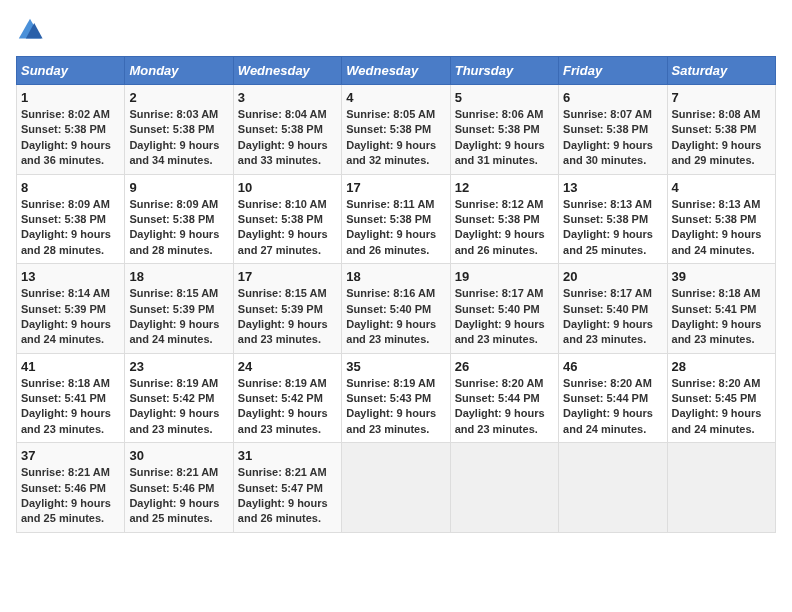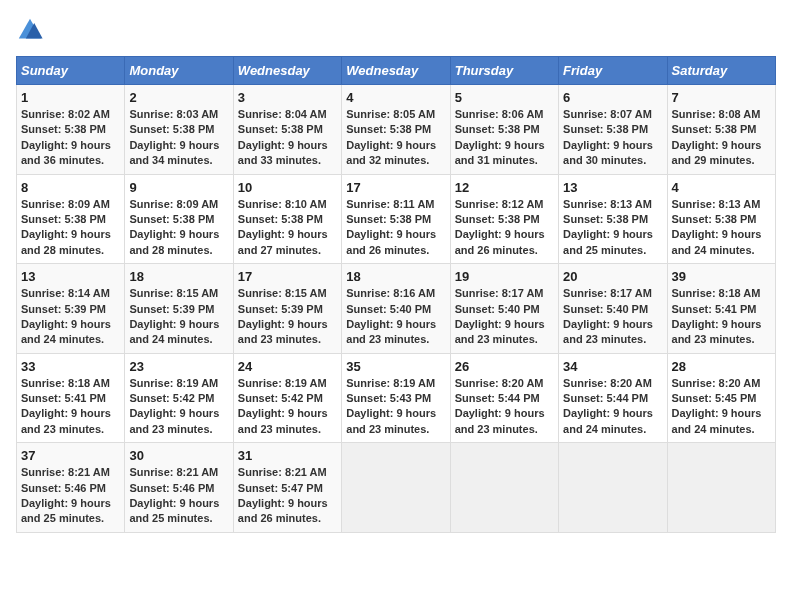--- a/index.html
+++ b/index.html
@@ -173,31 +173,31 @@
         <td><span class="day-number">18</span>
 <span class="day-info">Sunrise: 8:16 AM<br>Sunset: 5:40 PM<br>Daylight: 9 hours and 23 minutes.</span></td>
         <td><span class="day-number">19</span>
 <span class="day-info">Sunrise: 8:17 AM<br>Sunset: 5:40 PM<br>Daylight: 9 hours and 23 minutes.</span></td>
         <td><span class="day-number">20</span>
 <span class="day-info">Sunrise: 8:17 AM<br>Sunset: 5:40 PM<br>Daylight: 9 hours and 23 minutes.</span></td>
         <td><span class="day-number">39</span>
 <span class="day-info">Sunrise: 8:18 AM<br>Sunset: 5:41 PM<br>Daylight: 9 hours and 23 minutes.</span></td>
       </tr>
       <tr>
-        <td><span class="day-number">33</span>
+        <td><span class="day-number">41</span>
 <span class="day-info">Sunrise: 8:18 AM<br>Sunset: 5:41 PM<br>Daylight: 9 hours and 23 minutes.</span></td>
         <td><span class="day-number">23</span>
 <span class="day-info">Sunrise: 8:19 AM<br>Sunset: 5:42 PM<br>Daylight: 9 hours and 23 minutes.</span></td>
         <td><span class="day-number">24</span>
 <span class="day-info">Sunrise: 8:19 AM<br>Sunset: 5:42 PM<br>Daylight: 9 hours and 23 minutes.</span></td>
         <td><span class="day-number">35</span>
 <span class="day-info">Sunrise: 8:19 AM<br>Sunset: 5:43 PM<br>Daylight: 9 hours and 23 minutes.</span></td>
         <td><span class="day-number">26</span>
 <span class="day-info">Sunrise: 8:20 AM<br>Sunset: 5:44 PM<br>Daylight: 9 hours and 23 minutes.</span></td>
-        <td><span class="day-number">34</span>
+        <td><span class="day-number">46</span>
 <span class="day-info">Sunrise: 8:20 AM<br>Sunset: 5:44 PM<br>Daylight: 9 hours and 24 minutes.</span></td>
         <td><span class="day-number">28</span>
 <span class="day-info">Sunrise: 8:20 AM<br>Sunset: 5:45 PM<br>Daylight: 9 hours and 24 minutes.</span></td>
       </tr>
       <tr>
         <td><span class="day-number">37</span>
 <span class="day-info">Sunrise: 8:21 AM<br>Sunset: 5:46 PM<br>Daylight: 9 hours and 25 minutes.</span></td>
         <td><span class="day-number">30</span>
 <span class="day-info">Sunrise: 8:21 AM<br>Sunset: 5:46 PM<br>Daylight: 9 hours and 25 minutes.</span></td>
         <td><span class="day-number">31</span>

